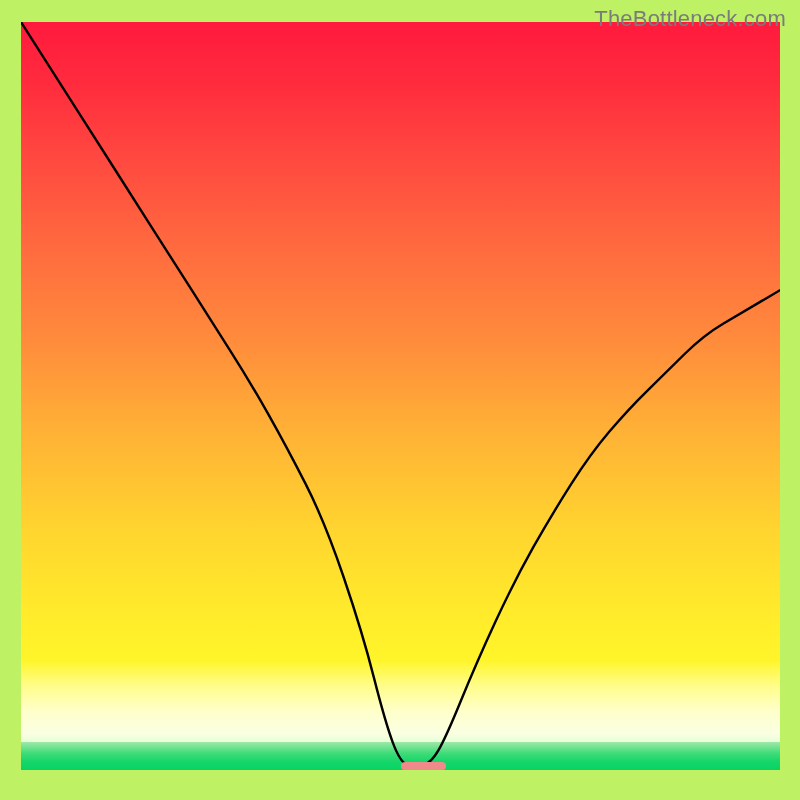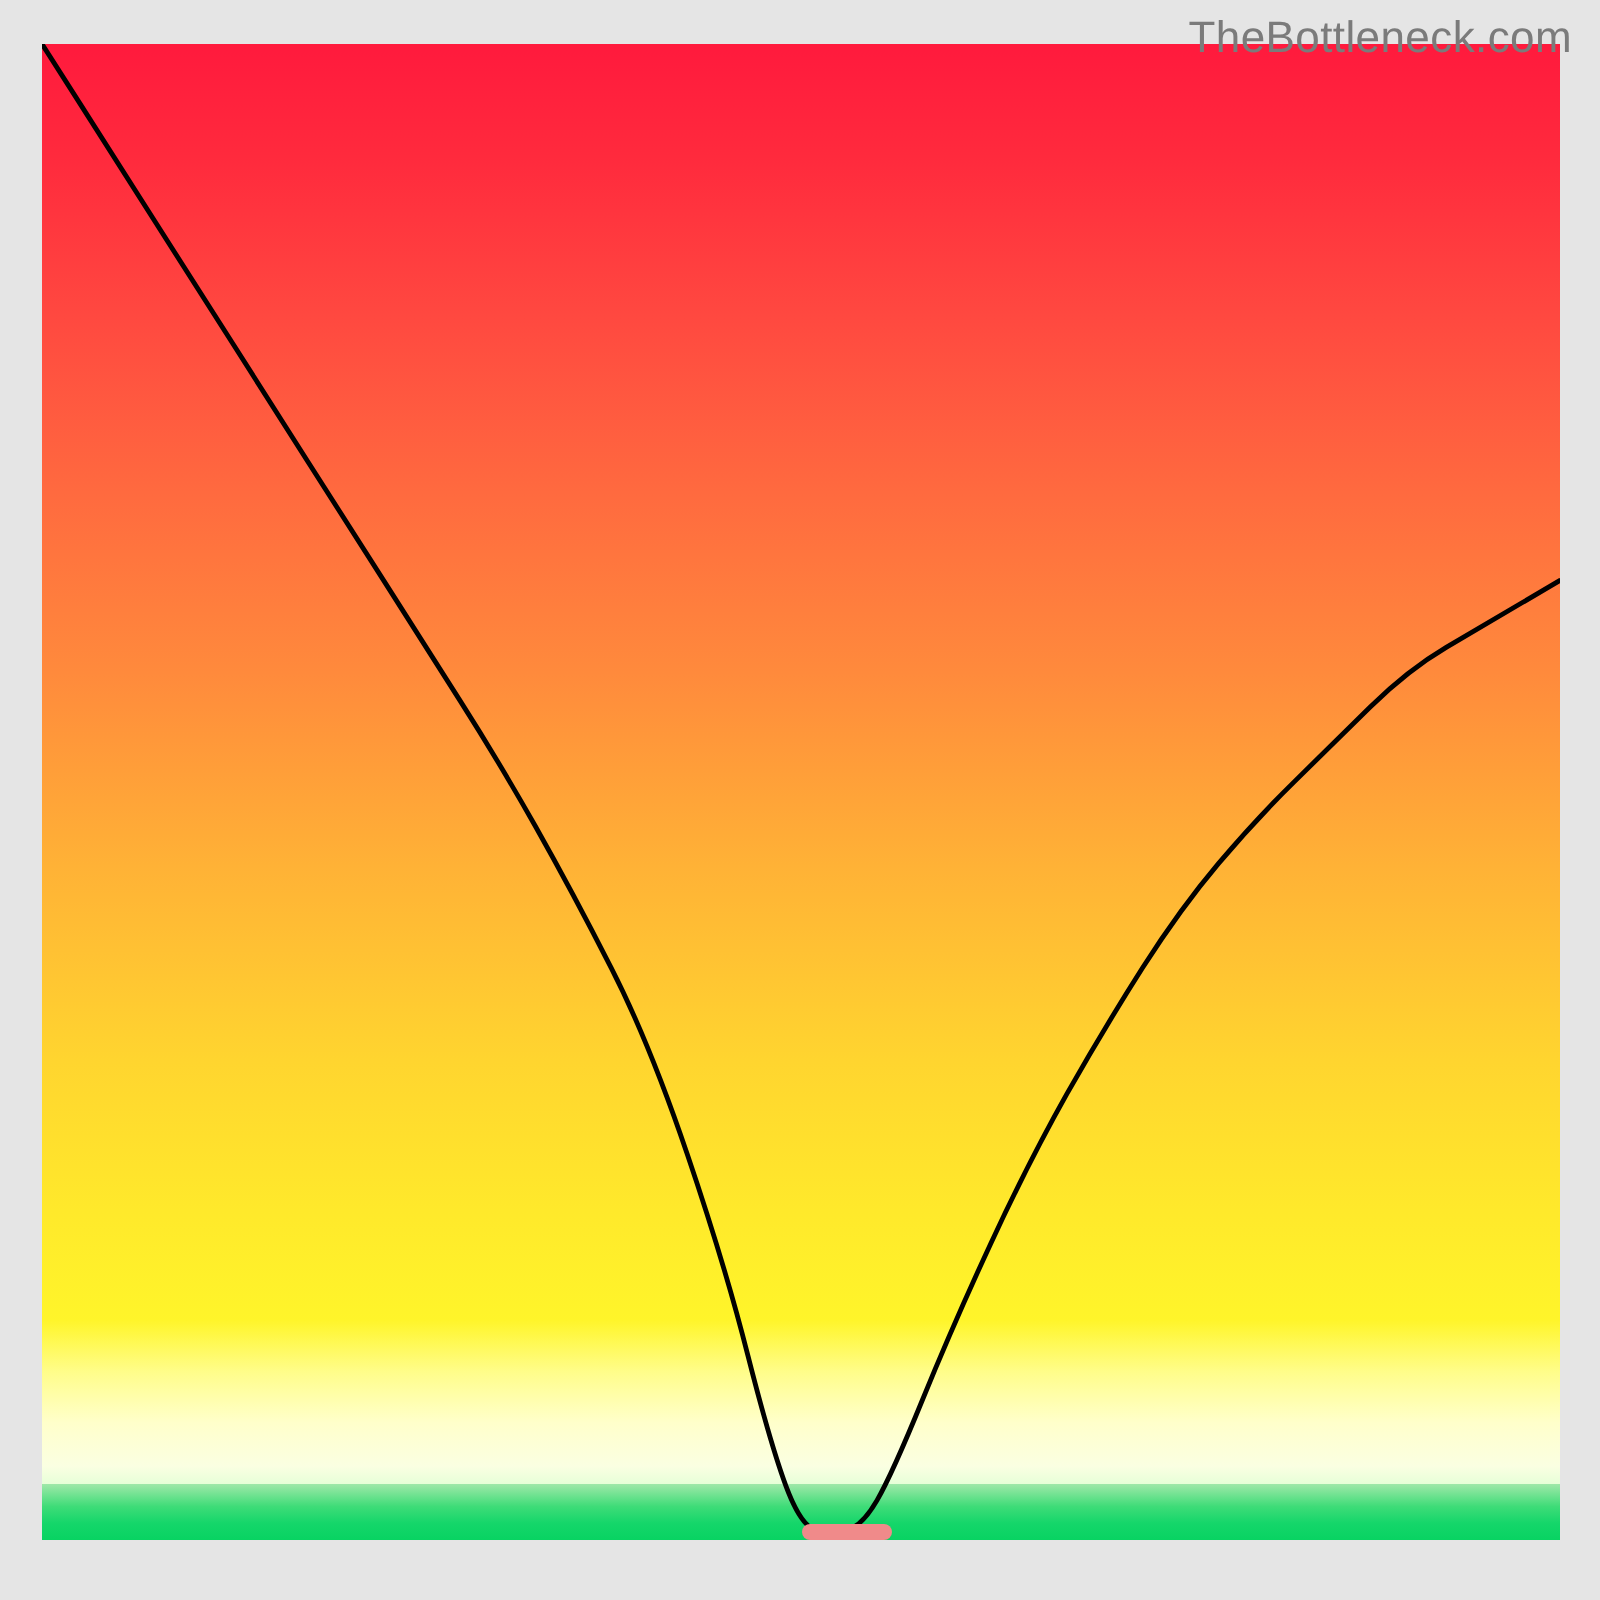--- a/index.html
+++ b/index.html
@@ -8,21 +8,21 @@
     width: 800px;
     height: 800px;
     background: #000;
     overflow: hidden;
     font-family: Arial, Helvetica, sans-serif;
   }
   .frame {
     position: relative;
     width: 800px;
     height: 800px;
-    background: #e5e5e5;
+    background: #bef264;
   }
   .watermark {
     position: absolute;
     top: 6px;
     right: 14px;
     color: #7b7b7b;
     font-size: 22px;
     font-weight: 400;
     letter-spacing: 0.2px;
     z-index: 10;

